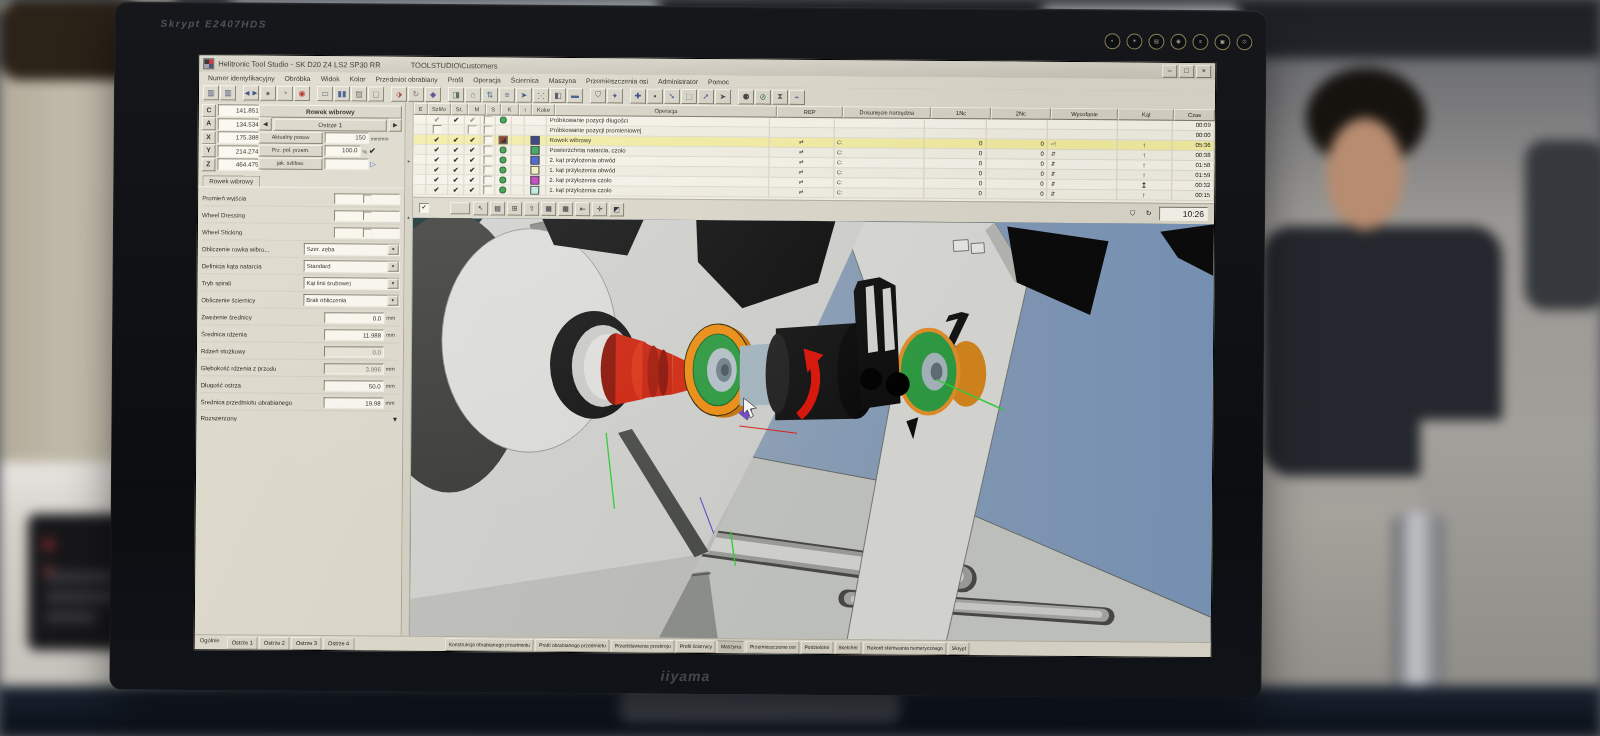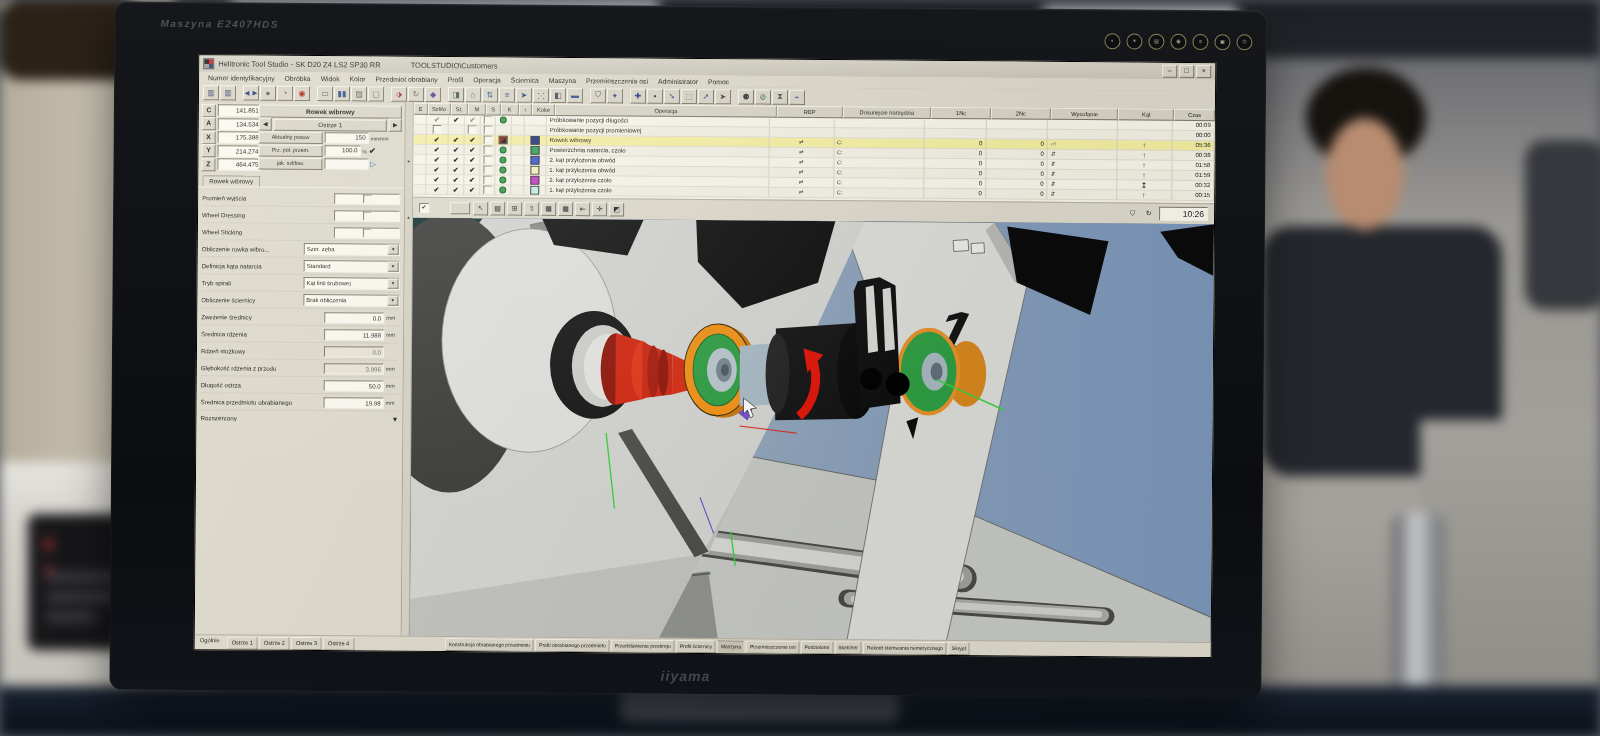--- a/index.html
+++ b/index.html
@@ -177,21 +177,21 @@
       <i style="left:18px;top:78px;width:70px;height:10px;"></i>
       <i style="left:18px;top:98px;width:50px;height:10px;"></i>
     </div>
     <div class="bg-dot"></div>
     <div class="bg-dot2"></div>
     <div class="bg-bottom"></div>
     <div class="bg-stand"></div>
   </div>
 
   <div class="monitor">
-    <div class="bezel-brand">Maszyna E2407HDS</div>
+    <div class="bezel-brand">Skrypt E2407HDS</div>
     <div class="osd" id="osd">
         <b>◐</b>
         <b>☀</b>
         <b>▤</b>
         <b>◉</b>
         <b>≡</b>
         <b>▣</b>
         <b>⏻</b>
       </div>
     <div class="chin-logo">iiyama</div>

